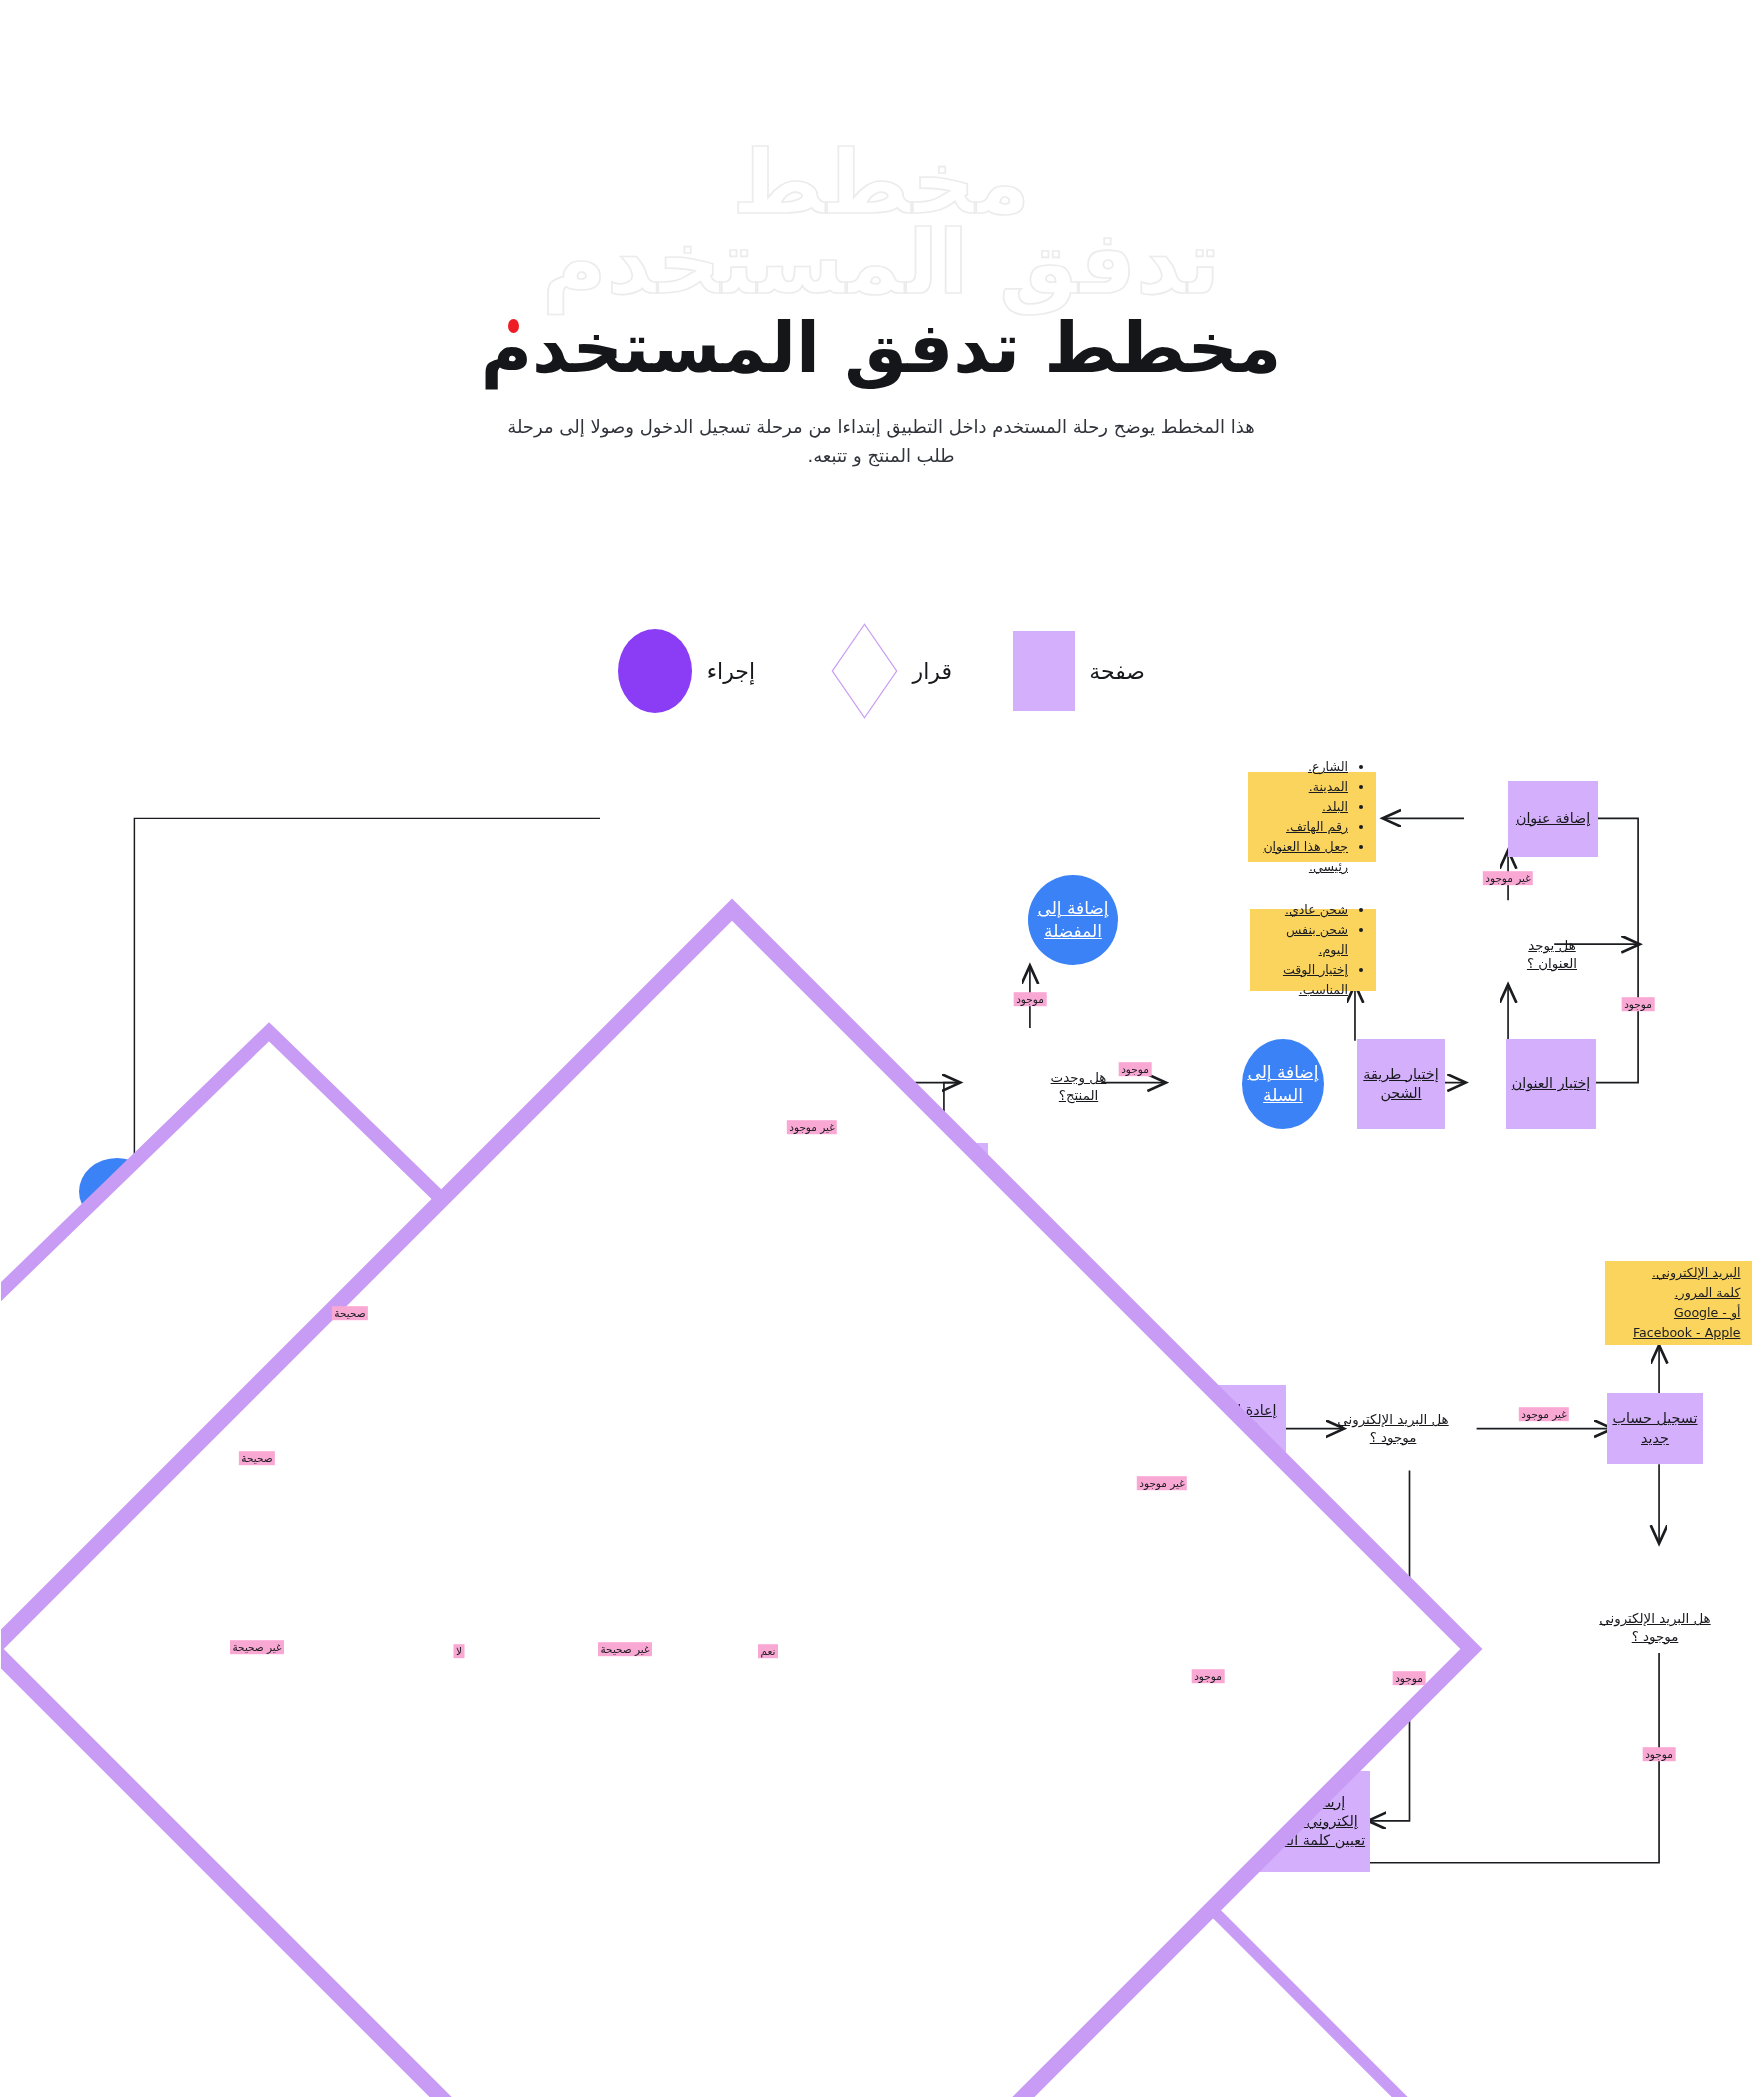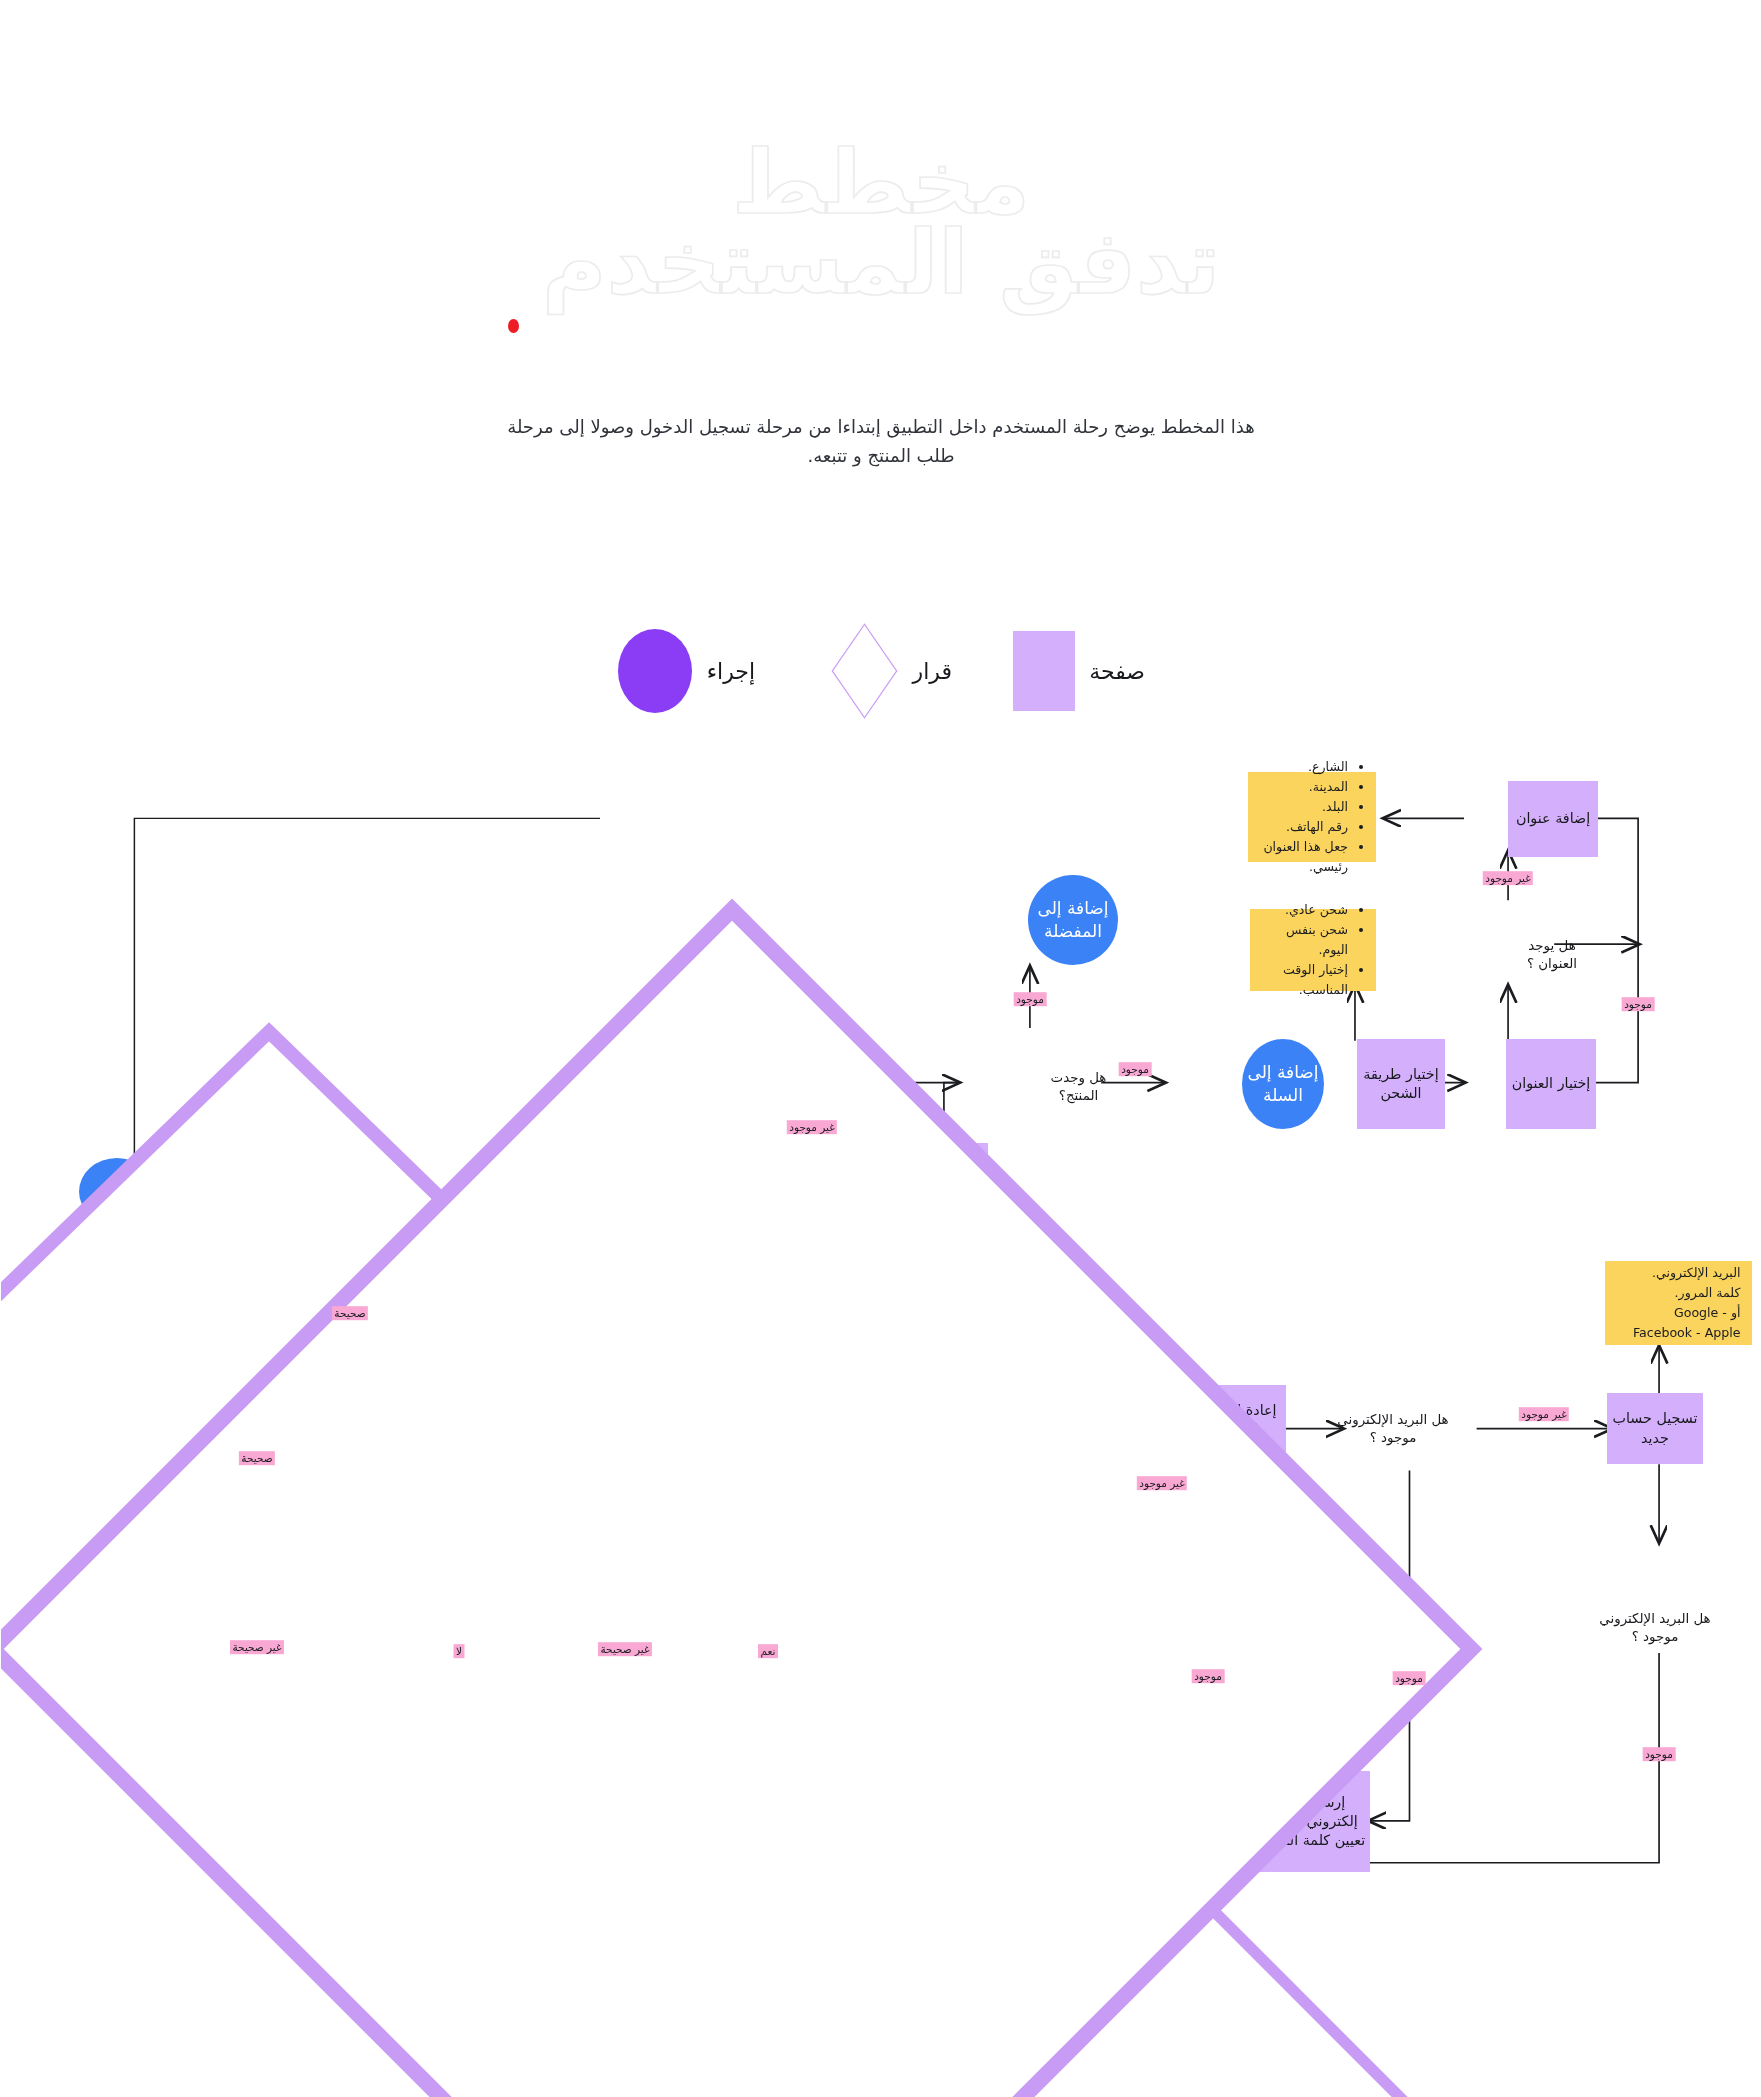--- a/index.html
+++ b/index.html
@@ -37,38 +37,39 @@
   #legend{position:absolute;left:0;top:625px;width:1762px;height:92px;}
   .legend-item{position:absolute;top:0;height:92px;display:flex;align-items:center;gap:14.3px;}
   .legend-label{font-size:22px;color:#17191d;white-space:nowrap;}
   .lg-rect{width:62px;height:80px;background:#d4b0fc;}
   .lg-diamond{width:67px;height:96px;}
   .lg-circle{width:74px;height:84px;border-radius:50%;background:#8b3df5;}
   
   #flow{position:absolute;left:0;top:789px;width:1762px;height:1510px;}
   #flow svg{position:absolute;left:0;top:0;width:1762px;height:1510px;overflow:visible;}
   .node{position:absolute;display:flex;align-items:center;justify-content:center;
-        text-align:center;box-sizing:border-box;}
+        text-align:center;box-sizing:border-box;text-decoration:underline;}
   .n-page{background:#d4b0fc;color:#17181c;font-size:14.3px;line-height:1.34;padding:4.2px;}
   .n-action{background:#3b82f6;color:#ffffff;font-size:17px;line-height:1.34;border-radius:50%;padding:4.2px;}
   .n-decision{color:#17181c;font-size:13.4px;line-height:1.32;background:transparent;padding:1.7px;justify-content:center;}
   .n-note{background:#fbd45e;color:#1b1c20;font-size:12.6px;line-height:1.58;
           padding:7.6px 11px;align-items:center;justify-content:center;}
   .n-note ul{margin:0;padding:0 17px 0 0;list-style:disc;text-align:right;}
   .n-note li{margin:0;}
   .n-note .plain{text-align:right;width:100%;}
   .edge-label{position:absolute;font-size:10.5px;color:#1b1c20;white-space:nowrap;
               background:#f9a8d4;padding:0.8px 2.5px;transform:translate(-50%,-50%);}
 </style>
 </head>
 <body>
 
 <div id="header">
   <div class="ghost" id="ghost-title-1">مخطط</div>
   <div class="ghost" id="ghost-title-2">تدفق المستخدم</div>
+  <h1 id="page-title">مخطط تدفق المستخدم</h1>
   <div id="title-dot"></div>
   <p id="page-subtitle">هذا المخطط يوضح رحلة المستخدم داخل التطبيق إبتداءا من مرحلة تسجيل الدخول وصولا إلى مرحلة طلب المنتج و تتبعه.</p>
 </div>
 
 <div id="legend">
   <div class="legend-item" style="right:617px;">
     <span class="legend-label">صفحة</span>
     <span class="lg-rect"></span>
   </div>
   <div class="legend-item" style="right:810px;justify-content:flex-end;">

